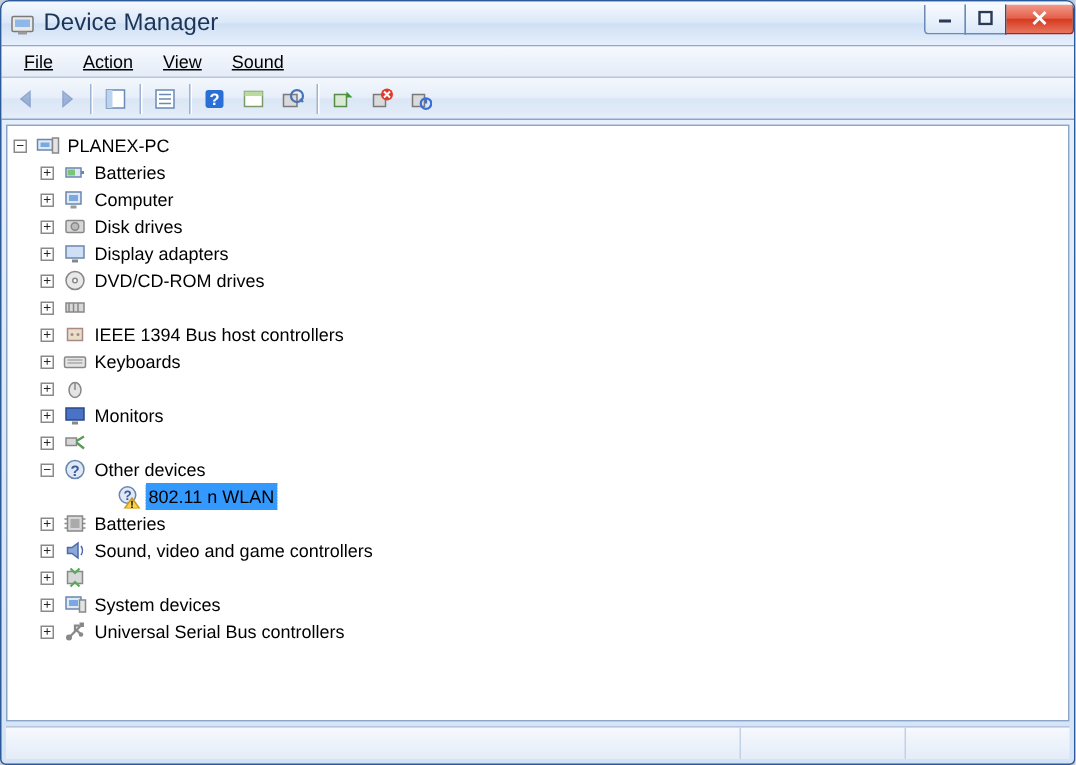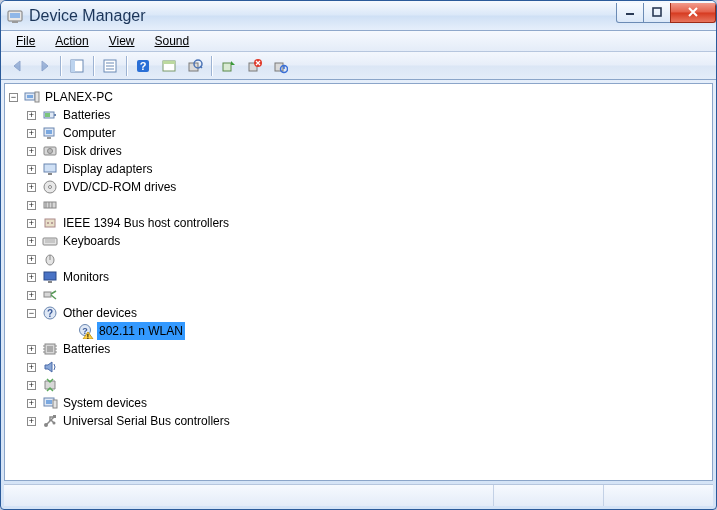--- a/index.html
+++ b/index.html
@@ -367,20 +367,21 @@
             </svg></span>
           <span class="label">Batteries</span>
         </div>
         <div class="node">
           <span class="indent" style="width: 20px;"></span>
           <span class="twisty">+</span>
           <span class="devicon"><svg width="16" height="16" viewBox="0 0 16 16">
               <path d="M3 6 L6 6 L10 3 L10 13 L6 10 L3 10 Z" fill="#8aa8d8" stroke="#4a6aa8"></path>
               <path d="M12 5 Q14 8 12 11" fill="none" stroke="#4a6aa8"></path>
             </svg></span>
+          <span class="label">Sound, video and game controllers</span>
         </div>
         <div class="node">
           <span class="indent" style="width: 20px;"></span>
           <span class="twisty">+</span>
           <span class="devicon"><svg width="16" height="16" viewBox="0 0 16 16">
               <path d="M3 4 L13 4 L13 12 L3 12 Z" fill="#d8d8d8" stroke="#888"></path>
               <path d="M5 2 L8 5 L11 2" fill="none" stroke="#5aa85a" stroke-width="1.5"></path>
               <path d="M5 14 L8 11 L11 14" fill="none" stroke="#5aa85a" stroke-width="1.5"></path>
             </svg></span>
         </div>

